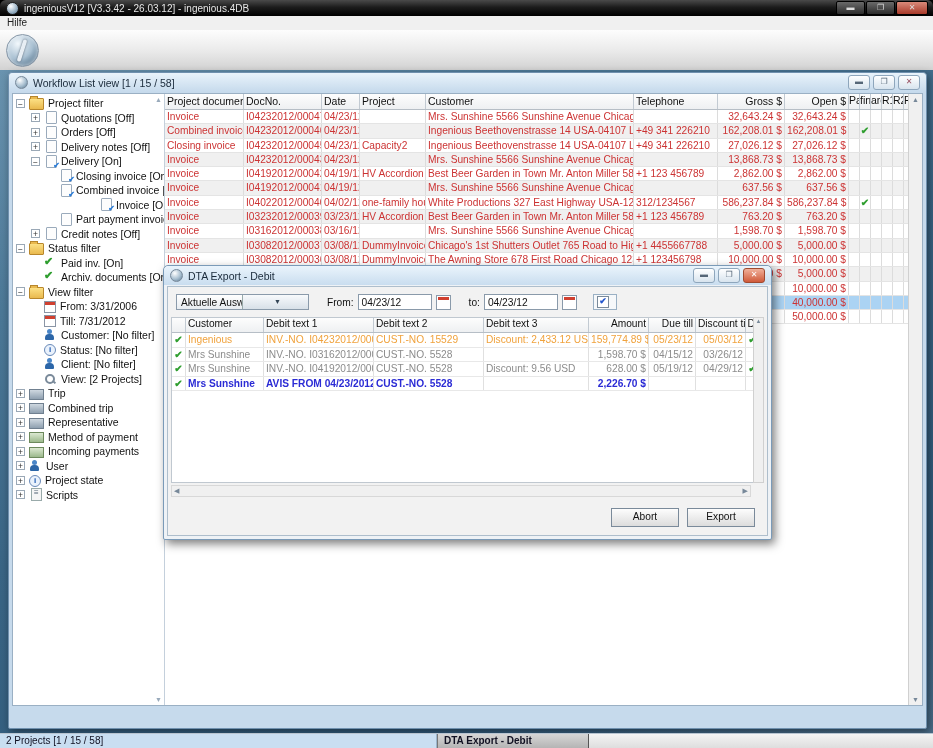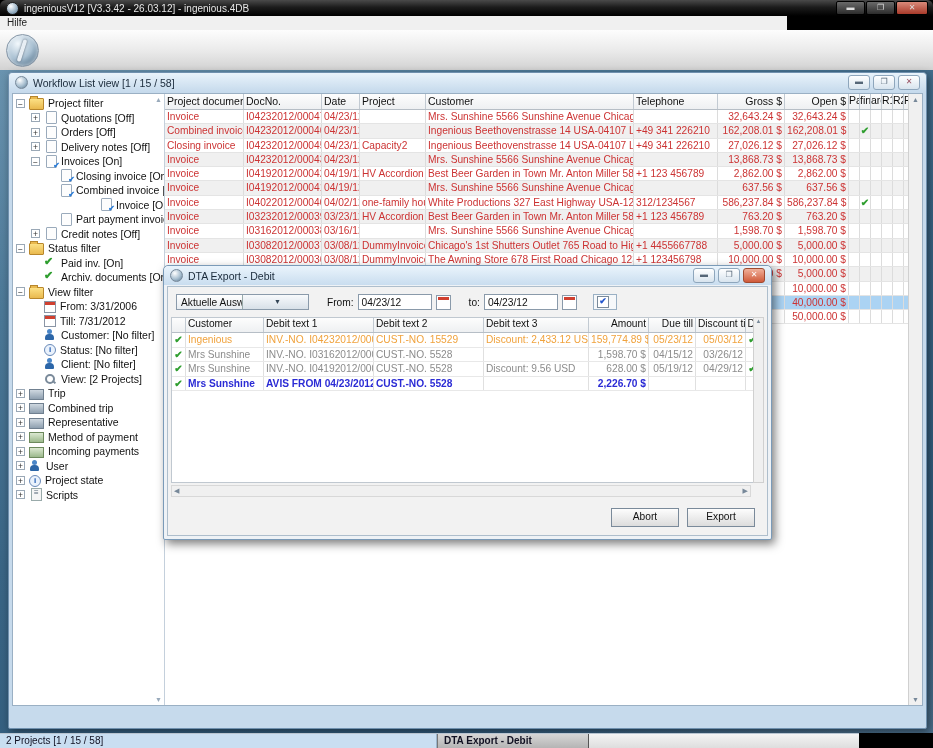--- a/index.html
+++ b/index.html
@@ -8,21 +8,21 @@
   
   .titlebar{position:absolute;left:0;top:0;width:933px;height:16px;
     background:linear-gradient(#4a4a4a,#1c1c1c 45%,#000);border-radius:6px 6px 0 0;
     display:flex;align-items:center;color:#e6e6e6;font-size:10px}
   .app-ico{width:11px;height:11px;border-radius:50%;margin:0 5px 0 6px;flex:none;
     background:radial-gradient(circle at 35% 30%,#fff,#9fb6c8 55%,#51708a);border:1px solid #222}
   .win-btns{margin-left:auto;display:flex;margin-right:5px;gap:1px}
   .wbtn{width:27px;height:12px;border:1px solid #000;border-radius:2px;
     background:linear-gradient(#6a6a6a,#2c2c2c);color:#ddd;font-size:8px;line-height:11px;text-align:center}
   .wbtn.close{background:linear-gradient(#d98a7a,#a83a2a);width:30px}
-  .menubar{position:absolute;left:0;top:16px;width:787px;height:14px;background:#f0f0f0;
+  .menubar{position:absolute;left:0;top:16px;width:933px;height:14px;background:#f0f0f0;
     border-bottom:1px solid #d0d0d0;font-size:10px;color:#222;line-height:14px}
   .menu-item{display:inline-block;padding:0 7px}
   .toolbar{position:absolute;left:0;top:30px;width:933px;height:40px;
     background:linear-gradient(#fdfdfd,#e9e9e9 55%,#d2d2d2);border-bottom:1px solid #9a9a9a}
   .logo-big{position:absolute;left:6px;top:4px;width:31px;height:31px;border-radius:50%;
     background:radial-gradient(circle at 35% 28%,#f2f8fc,#a9c0d2 50%,#4e6e88 85%,#38506a);
     border:1px solid #8898a8;box-shadow:inset 0 0 4px rgba(255,255,255,.8)}
   .logo-big::before{content:"";position:absolute;left:13px;top:4px;width:4px;height:23px;
     background:#e8eef4;transform:rotate(18deg);border-radius:2px;box-shadow:0 0 2px #456}
   .desktop{position:absolute;left:0;top:70px;width:933px;height:663px;
@@ -127,21 +127,21 @@
   .d-dt{width:14px;text-align:center;padding:0!important}
   .tone-orange{color:#f0a23c}.tone-gray{color:#8c8c8c}.tone-blue{color:#2b2bd5;font-weight:bold}
   .dvscroll{position:absolute;right:3px;top:30px;width:11px;bottom:52px;background:#f0f0f0;border:1px solid #d0d0d0;
     font-size:6px;color:#789;text-align:center;box-sizing:border-box}
   .dhscroll{position:absolute;left:3px;right:16px;bottom:38px;height:12px;background:#f0f0f0;border:1px solid #d8d8d8;
     font-size:7px;color:#789;display:flex;justify-content:space-between;align-items:center;padding:0 2px;box-sizing:border-box}
   .dlg-btns{position:absolute;right:12px;bottom:8px;display:flex;gap:8px}
   .pbtn{width:66px;height:17px;border:1px solid #7a8a9a;border-radius:0;background:linear-gradient(#fdfdfd,#dcdcdc);
     font-size:10.2px;color:#111;text-align:center;line-height:16px}
   
-  .statusbar{position:absolute;left:0;top:733px;width:859px;height:15px;background:linear-gradient(#f4f4f4,#dcdcdc);
+  .statusbar{position:absolute;left:0;top:733px;width:933px;height:15px;background:linear-gradient(#f4f4f4,#dcdcdc);
     display:flex;font-size:10px;color:#112;border-top:1px solid #b8c4d0}
   .sb-left{width:437px;background:#c9def1;border-right:1px solid #9ab4cc;line-height:14px;padding-left:6px;box-sizing:border-box}
   .sb-task{width:152px;background:linear-gradient(#d6d6d6,#b2b2b2);border-right:1px solid #555;border-left:1px solid #777;
     font-weight:bold;line-height:14px;padding-left:6px;box-sizing:border-box}
 </style>
 </head>
 <body>
 
 <div class="titlebar">
   <span class="app-ico"></span>
@@ -193,21 +193,21 @@
           <span class="tlabel">Orders [Off]</span>
         </div>
         <div class="tree-row" style="padding-left: 18px;">
           <span class="expander">+</span>
           <span class="ticon i-page"></span>
           <span class="tlabel">Delivery notes [Off]</span>
         </div>
         <div class="tree-row" style="padding-left: 18px;">
           <span class="expander">−</span>
           <span class="ticon i-page-check"></span>
-          <span class="tlabel">Invoices [On]</span>
+          <span class="tlabel">Delivery [On]</span>
         </div>
         <div class="tree-row" style="padding-left: 33px;">
           <span class="expander hidden"></span>
           <span class="ticon i-page-check"></span>
           <span class="tlabel">Closing invoice [On]</span>
         </div>
         <div class="tree-row" style="padding-left: 33px;">
           <span class="expander hidden"></span>
           <span class="ticon i-page-check"></span>
           <span class="tlabel">Combined invoice [On]</span>

